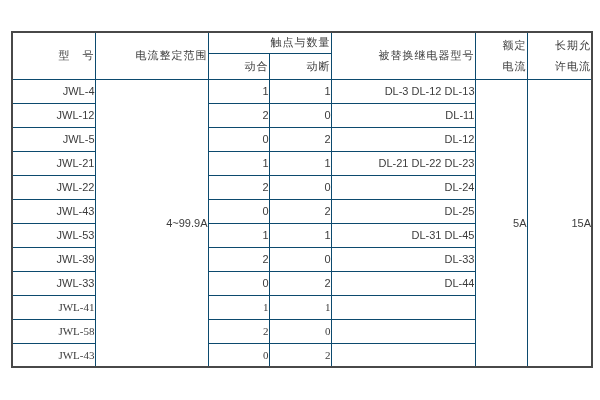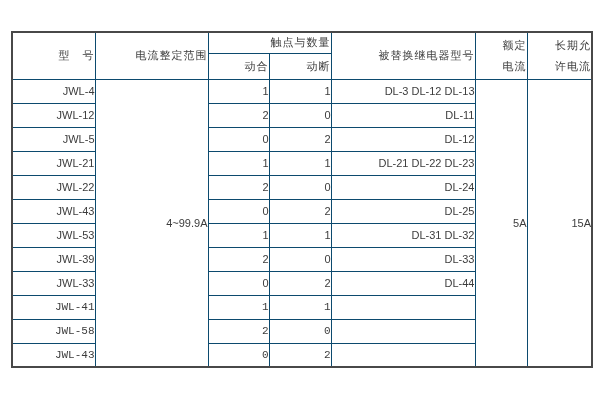--- a/index.html
+++ b/index.html
@@ -24,21 +24,21 @@
     font-weight: normal;
     color: #3c3c3c;
     padding: 0;
     overflow: hidden;
     white-space: nowrap;
   }
   tr.h1 { height: 21px; }
   tr.h2 { height: 26px; }
   tbody tr { height: 24px; }
   .two-line span { display: block; line-height: 21px; }
-  .serif td { font-family: Liberation Mono, monospace; }
+  .serif td { font-family: Liberation Serif, serif; }
   .spec th { letter-spacing: 1px; }
 </style>
 </head>
 <body>
 
 <div class="page">
   <table class="spec">
     <colgroup>
       <col style="width:83px">
         <col style="width:113px">
@@ -105,21 +105,21 @@
       <tr>
         <td>JWL-43</td>
         <td>0</td>
         <td>2</td>
         <td>DL-25</td>
       </tr>
       <tr>
         <td>JWL-53</td>
         <td>1</td>
         <td>1</td>
-        <td>DL-31  DL-32</td>
+        <td>DL-31  DL-45</td>
       </tr>
       <tr>
         <td>JWL-39</td>
         <td>2</td>
         <td>0</td>
         <td>DL-33</td>
       </tr>
       <tr>
         <td>JWL-33</td>
         <td>0</td>

